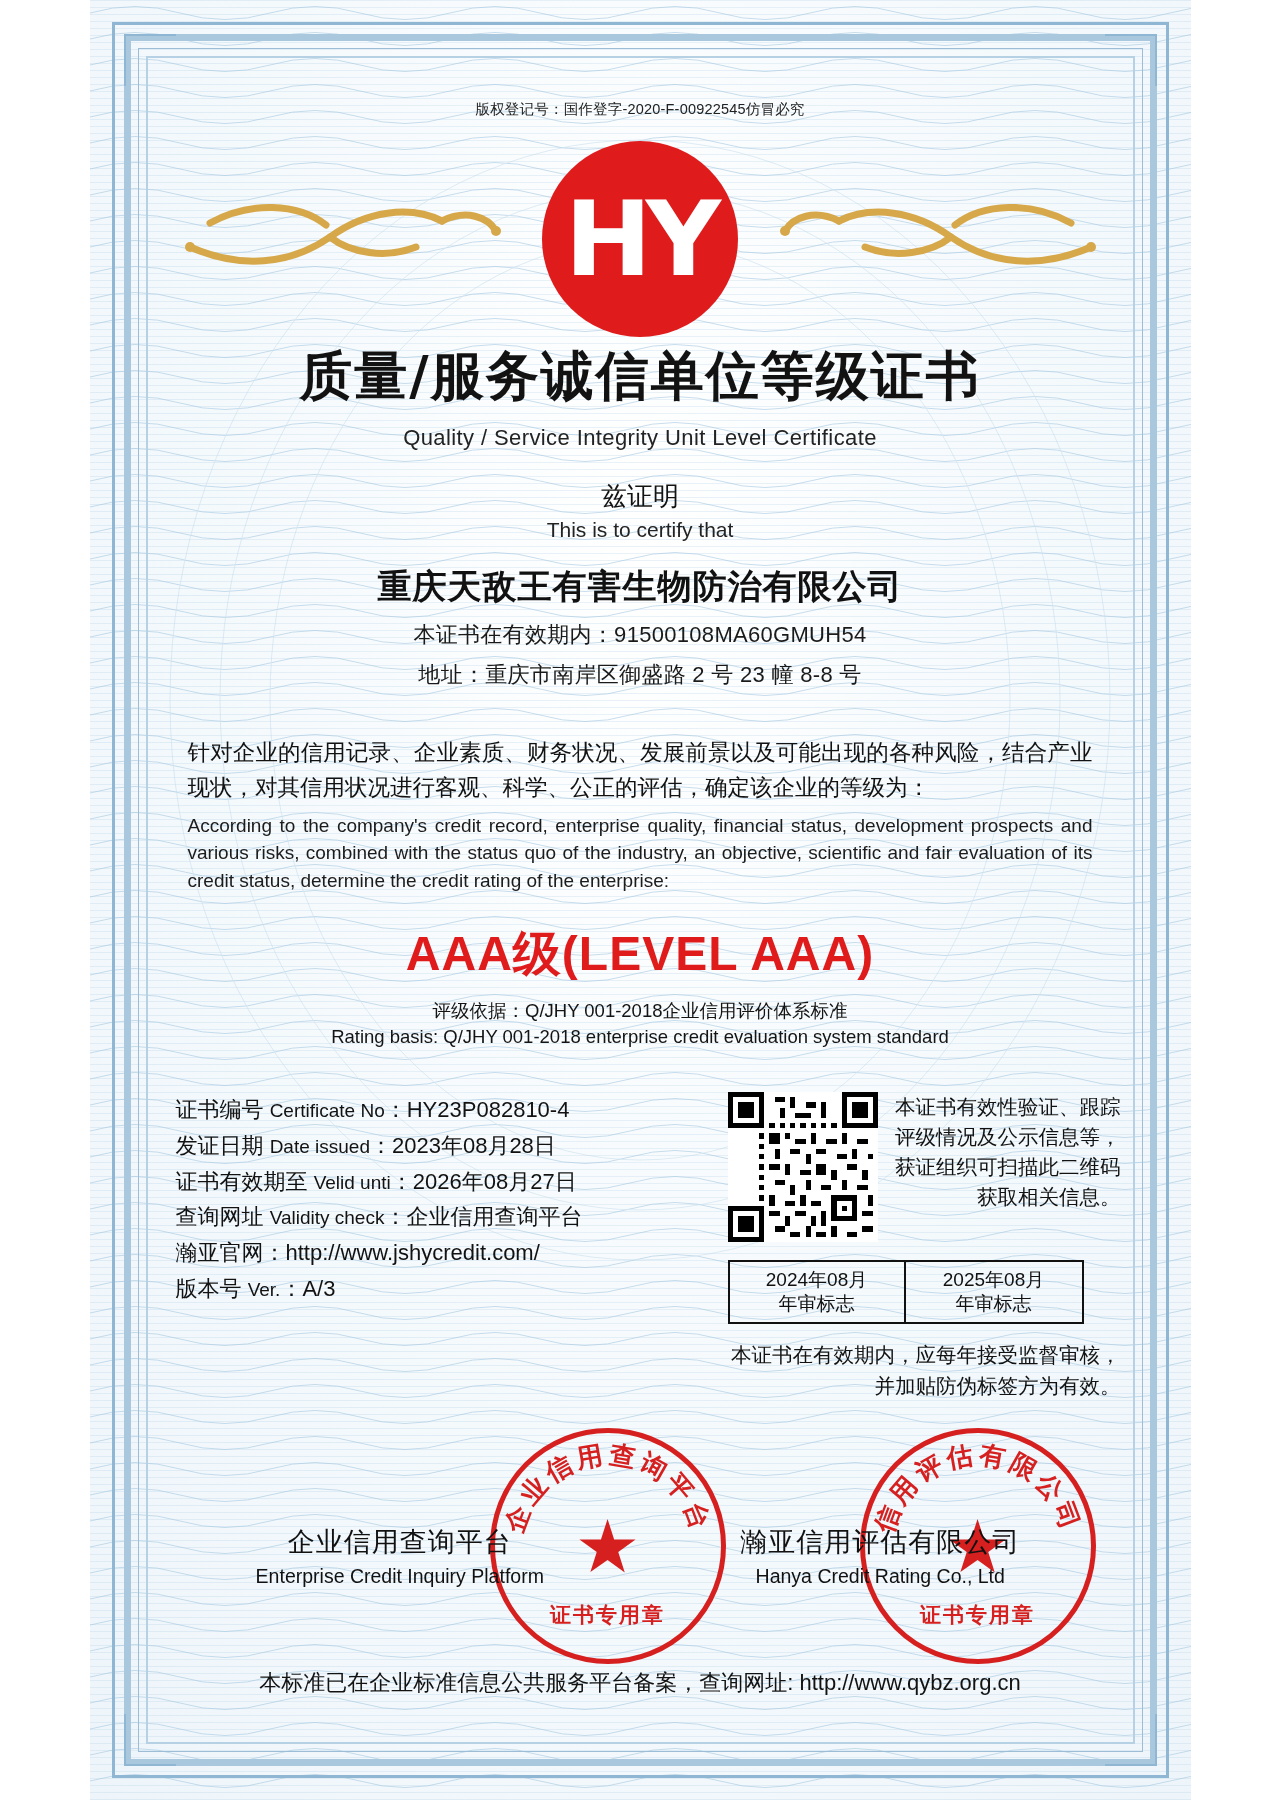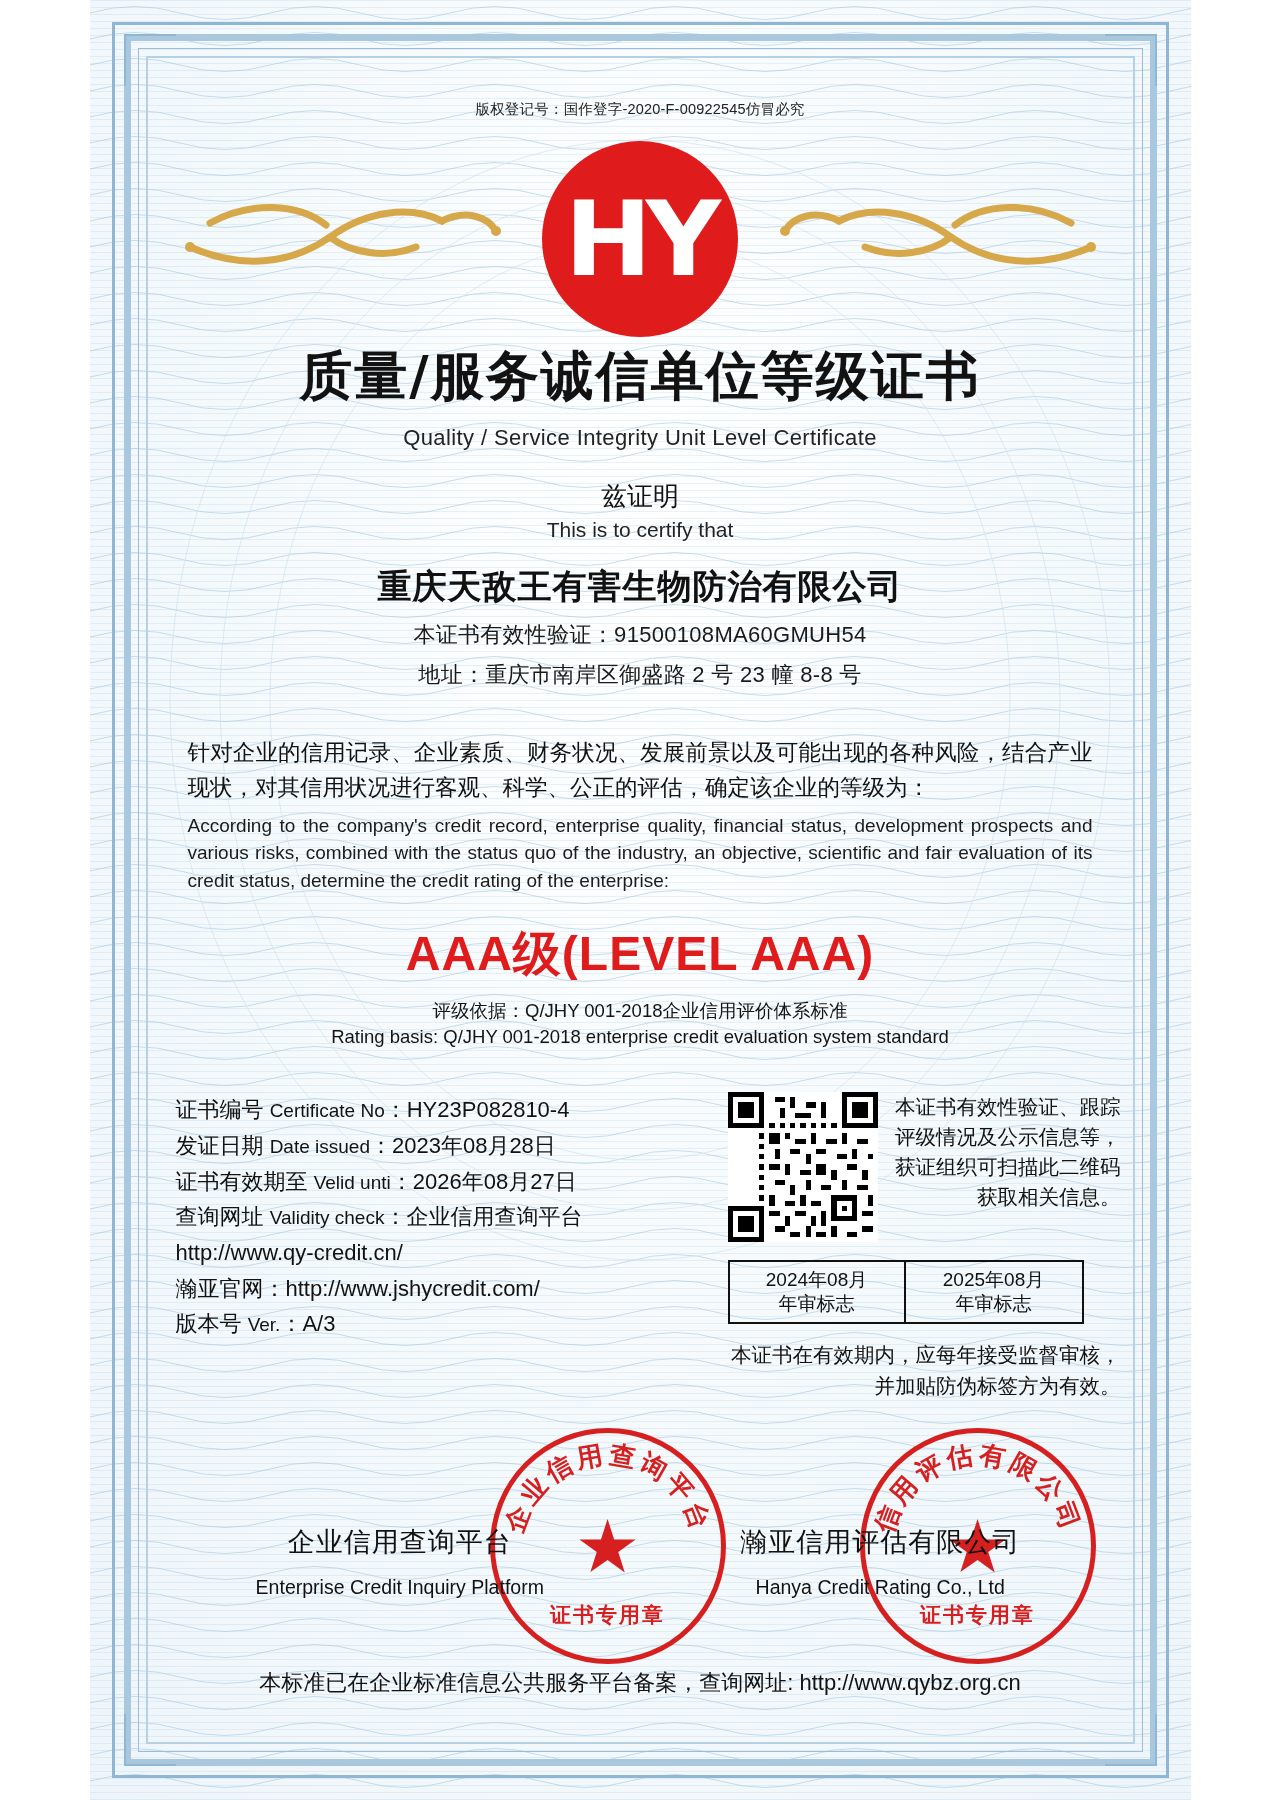--- a/index.html
+++ b/index.html
@@ -333,21 +333,21 @@
   }
   .org-cn {
     font-size: 27px;
     color: #111;
     letter-spacing: 1px;
     font-weight: 500;
   }
   .org-en {
     font-size: 19.5px;
     color: #111;
-    margin-top: 16px;
+    margin-top: 5px;
   }
 
   .footer-note {
     position: absolute;
     left: 0; right: 0;
     bottom: 32px;
     font-size: 22px;
     color: #121212;
     text-align: center;
   }
@@ -415,21 +415,21 @@
       </div>
     </div>
 
     <div class="title-cn">质量/服务诚信单位等级证书</div>
     <div class="title-en">Quality / Service Integrity Unit Level Certificate</div>
 
     <div class="certify-cn">兹证明</div>
     <div class="certify-en">This is to certify that</div>
 
     <div class="company-name">重庆天敌王有害生物防治有限公司</div>
-    <div class="company-line">本证书有效性验证：91500108MA60GMUH54</div>
+    <div class="company-line">本证书在有效期内：91500108MA60GMUH54</div>
     <div class="company-line">地址：重庆市南岸区御盛路 2 号 23 幢 8-8 号</div>
 
     <div class="para-block">
       <div class="para-cn">针对企业的信用记录、企业素质、财务状况、发展前景以及可能出现的各种风险，结合产业现状，对其信用状况进行客观、科学、公正的评估，确定该企业的等级为：</div>
       <div class="para-en">According to the company's credit record, enterprise quality, financial status, development prospects and various risks, combined with the status quo of the industry, an objective, scientific and fair evaluation of its credit status, determine the credit rating of the enterprise:</div>
     </div>
 
     <div class="level">AAA级(LEVEL AAA)</div>
     <div class="basis-cn">评级依据：Q/JHY 001-2018企业信用评价体系标准</div>
     <div class="basis-en">Rating basis: Q/JHY 001-2018 enterprise credit evaluation system standard</div>
@@ -445,21 +445,20 @@
           <span class="en">Date issued</span><span>：2023年08月28日</span>
         </div>
         <div class="det-line">
           <span>证书有效期至</span>
           <span class="en">Velid unti</span><span>：2026年08月27日</span>
         </div>
         <div class="det-line">
           <span>查询网址</span>
           <span class="en">Validity check</span><span>：企业信用查询平台</span>
         </div>
-        <div class="det-url">http://www.qy-credit.cn/</div>
         <div class="det-url">瀚亚官网：http://www.jshycredit.com/</div>
         <div class="det-line">
           <span>版本号</span>
           <span class="en">Ver.</span><span>：A/3</span>
         </div>
       </div>
 
       <div class="details-right">
         <div class="qr-row">
           <svg class="qr" viewBox="0 0 29 29" shape-rendering="crispEdges">

